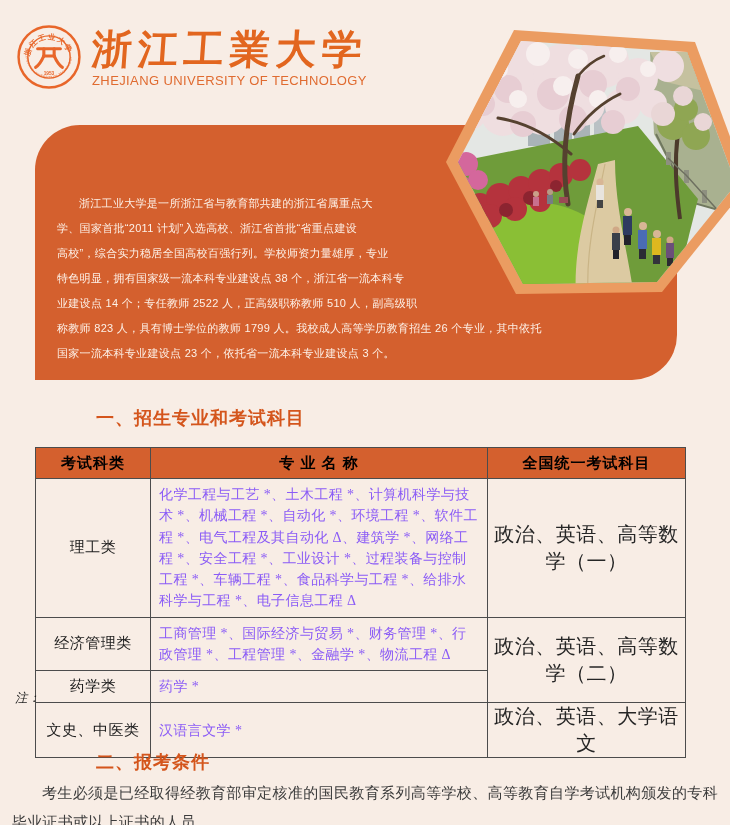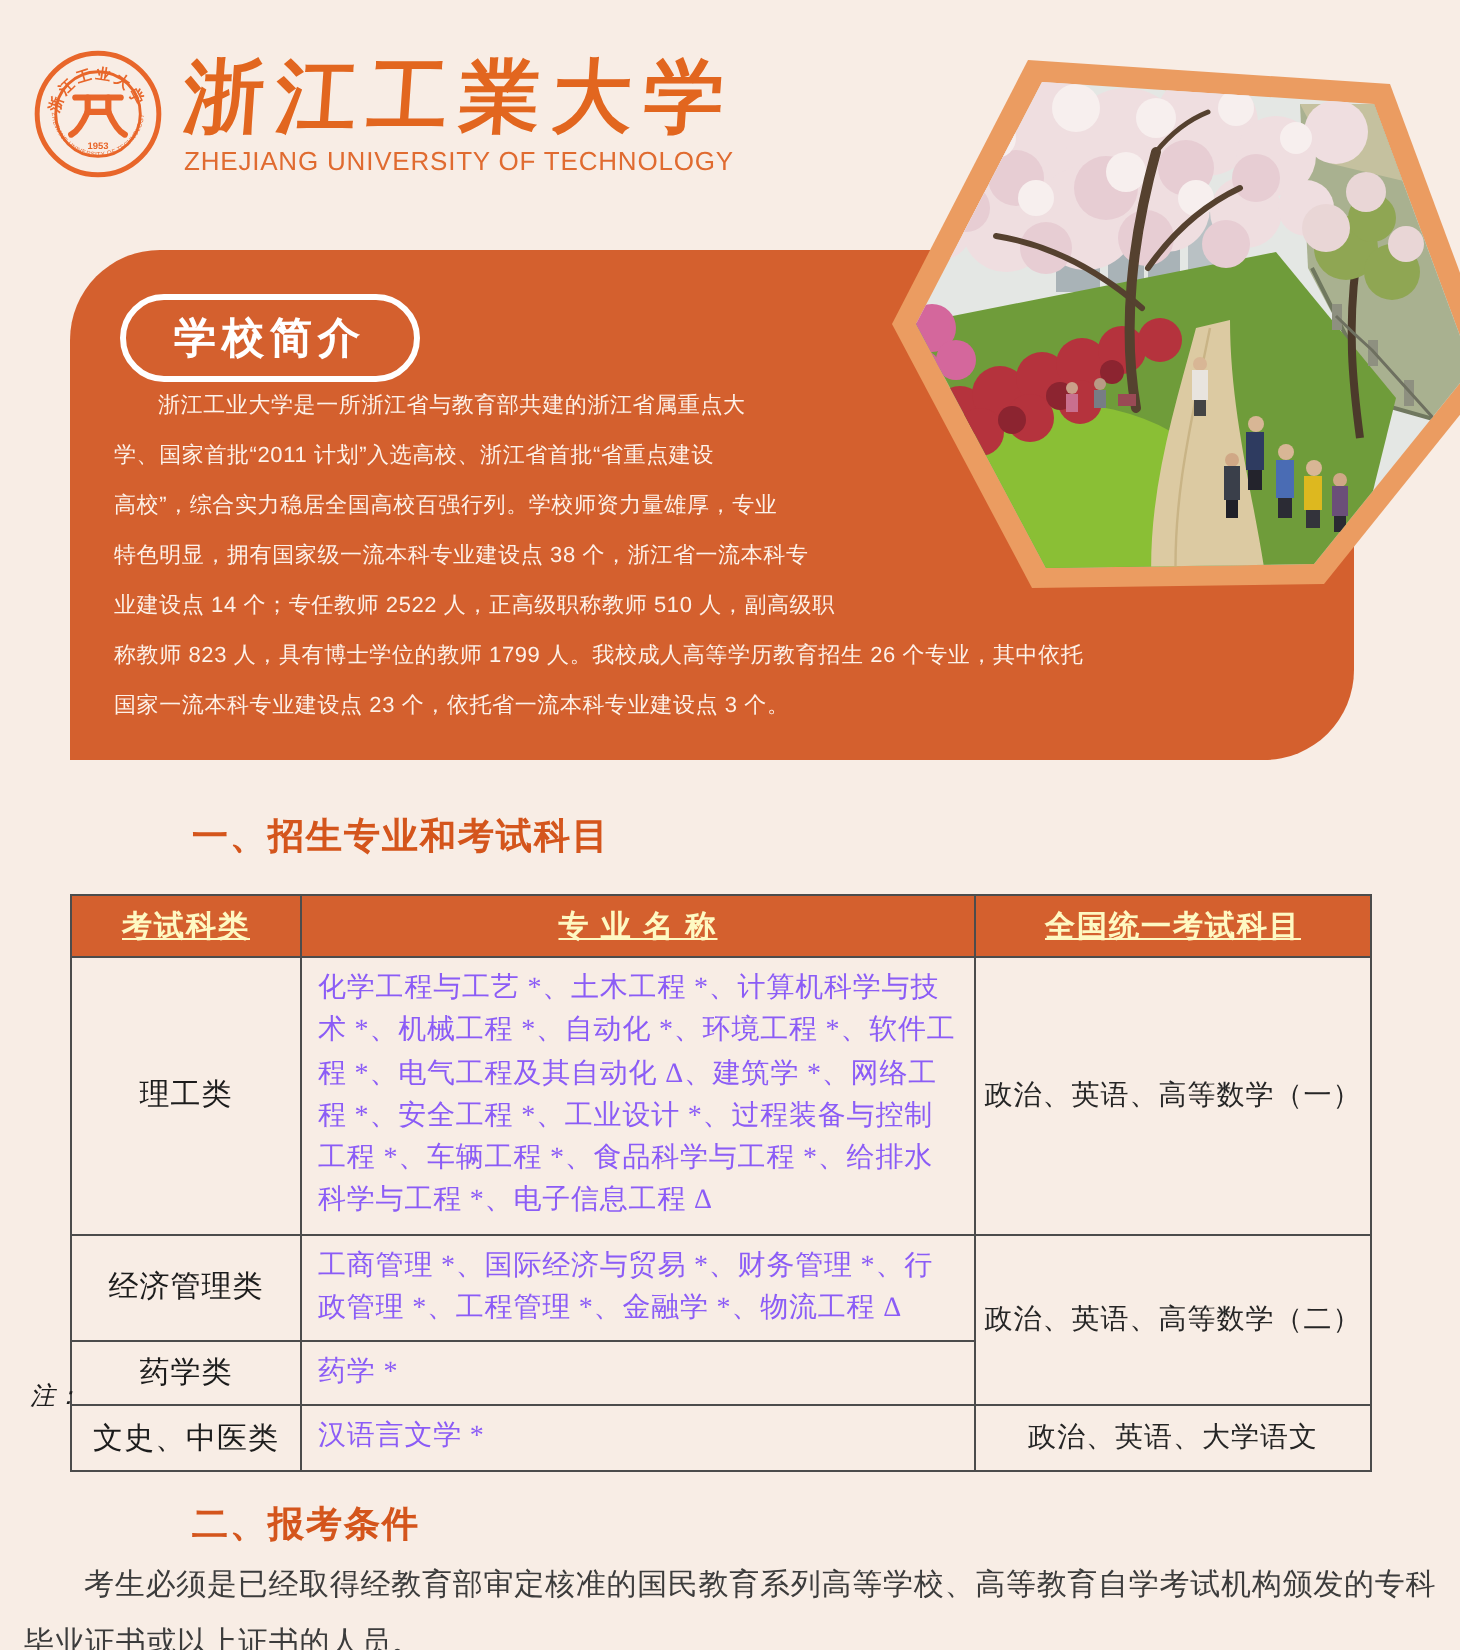--- a/index.html
+++ b/index.html
@@ -55,36 +55,36 @@
   }
   #sec1-heading{top:406px;}
   #sec2-heading{top:750px;}
   
   .subjects-table{
     position:absolute;left:35px;top:447px;width:650px;
     border-collapse:collapse;table-layout:fixed;
   }
   .subjects-table th,.subjects-table td{border:1px solid var(--table-border);}
   .subjects-table th{
-    background:var(--primary-orange);color:#fef9c3;font-size:15px;
-    font-weight:bold;height:31px;letter-spacing:1px;text-decoration:underline;
+    background:var(--primary-orange);color:#000000;font-size:15px;
+    font-weight:bold;height:31px;letter-spacing:1px;
   }
   .col-cat{width:115px;}
   .col-majors{width:337px;}
   .col-subj{width:198px;}
   td.cat{
     text-align:center;font-weight:normal;font-size:15px;color:#1c1c1c;letter-spacing:0.5px;
   }
   td.majors{
     font-family:"Liberation Serif",serif;font-size:14px;color:#8b5cf6;
     padding:5px 8px;line-height:1.52;letter-spacing:0.4px;
   }
   td.subj{
     text-align:center;font-family:"Liberation Serif",serif;
-    font-size:14px;color:#262626;letter-spacing:0.5px;
+    font-size:20px;color:#262626;letter-spacing:0.5px;
   }
   tr.r1 td{height:92px;}
   tr.r2 td{height:48px;}
   tr.r3 td{height:31px;}
   tr.r4 td{height:32px;}
   
   .notes{
     position:absolute;left:15px;top:688px;display:flex;
     font-family:"Liberation Serif",serif;font-style:italic;
     font-size:12.5px;color:#1d1d1d;line-height:1.75;letter-spacing:0.3px;
@@ -124,21 +124,20 @@
     </g>
     <text x="32" y="49" font-size="4.6" fill="#e8662a" text-anchor="middle" font-weight="bold">1953</text>
   </svg>
   <div class="title-block">
     <div class="title-cn">浙江工業大学</div>
     <div class="title-en">ZHEJIANG UNIVERSITY OF TECHNOLOGY</div>
   </div>
 </div>
 
 <div class="intro-box">
-  <div class="badge">学校简介</div>
   <div class="intro-text">浙江工业大学是一所浙江省与教育部共建的浙江省属重点大
 学、国家首批“2011 计划”入选高校、浙江省首批“省重点建设
 高校”，综合实力稳居全国高校百强行列。学校师资力量雄厚，专业
 特色明显，拥有国家级一流本科专业建设点 38 个，浙江省一流本科专
 业建设点 14 个；专任教师 2522 人，正高级职称教师 510 人，副高级职
 称教师 823 人，具有博士学位的教师 1799 人。我校成人高等学历教育招生 26 个专业，其中依托
 国家一流本科专业建设点 23 个，依托省一流本科专业建设点 3 个。</div>
 </div>
 
 <svg class="hex" viewBox="0 0 322 292">

